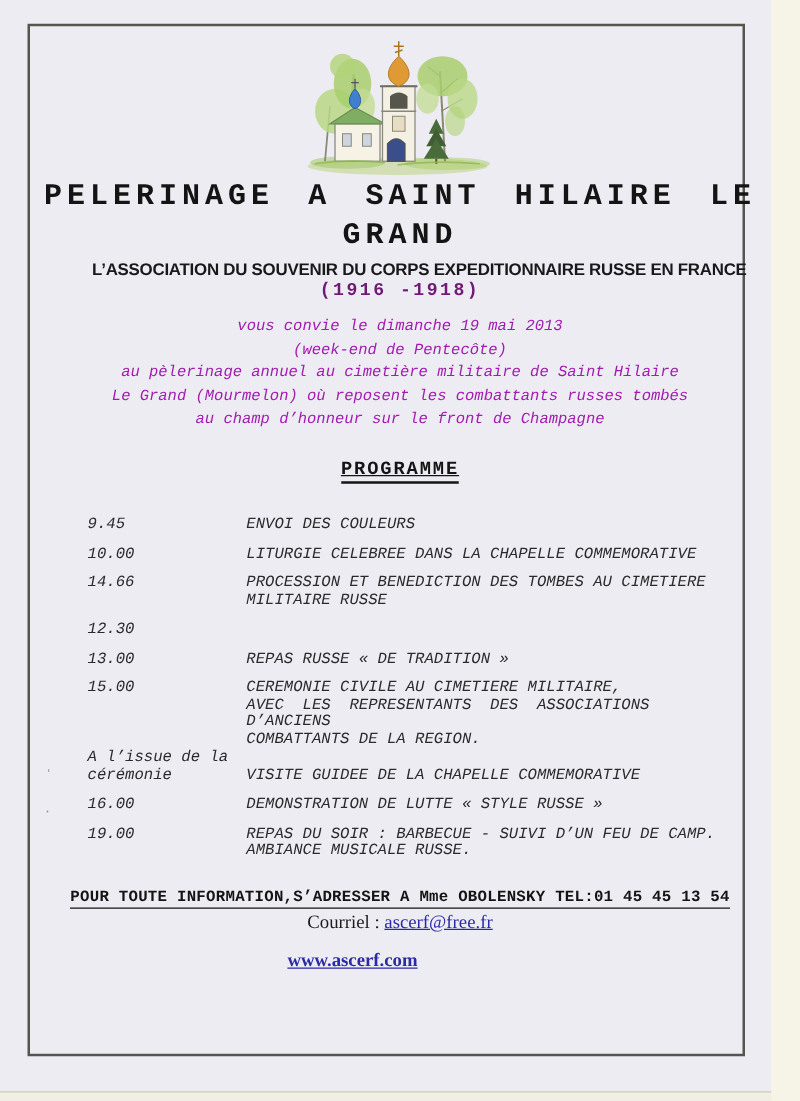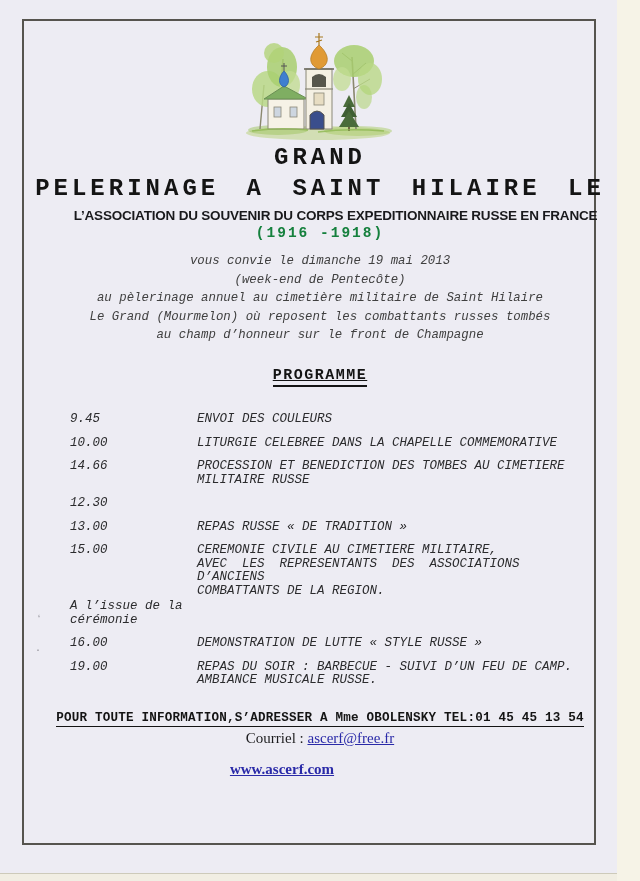--- a/index.html
+++ b/index.html
@@ -44,26 +44,26 @@
     position:absolute;left:0;top:207px;width:640px;text-align:center;
   }
   .assoc-l1{
     font-family:"Liberation Sans","DejaVu Sans",sans-serif;
     font-weight:bold;font-size:13.5px;line-height:17px;letter-spacing:-0.2px;
     color:#19191c;
     padding-left:31px;
   }
   .assoc-l2{
     font-weight:bold;font-size:14.5px;line-height:19px;letter-spacing:2px;
-    color:#15803d;
+    color:#701a75;
   }
   .invitation{
     position:absolute;left:0;top:252px;width:640px;text-align:center;
     font-style:italic;font-size:12.4px;line-height:18.6px;
-    color:#404040;
+    color:#a21caf;
     white-space:pre-line;
   }
   .programme{
     position:absolute;left:0;top:366px;width:640px;text-align:center;
   }
   .programme span{
     font-weight:bold;font-size:15px;letter-spacing:1.5px;
     text-decoration:underline;
     border-bottom:2px solid #141414;
     padding-bottom:1px;
@@ -153,22 +153,22 @@
       <polygon points="111,68 117,80 105,80" fill="#4a6b3a"></polygon>
       <polygon points="111,76 119,90 103,90" fill="#3f5e33"></polygon>
       <polygon points="111,84 121,100 101,100" fill="#4a6b3a"></polygon>
       <line x1="111" y1="100" x2="111" y2="104" stroke="#5b4a30" stroke-width="1.6"></line>
 
       <path d="M14 104 Q40 100 70 103 M80 105 Q110 101 146 104" stroke="#8fb853" stroke-width="1.4" fill="none" opacity="0.8"></path>
     </svg>
   </div>
 
   <div class="doc-title">
+    <div>PELERINAGE A SAINT HILAIRE LE</div>
     <div>GRAND</div>
-    <div>PELERINAGE A SAINT HILAIRE LE</div>
   </div>
 
   <div class="assoc">
     <div class="assoc-l1">L’ASSOCIATION DU SOUVENIR DU CORPS EXPEDITIONNAIRE RUSSE EN FRANCE</div>
     <div class="assoc-l2">(1916 -1918)</div>
   </div>
 
   <div class="invitation">vous convie le dimanche 19 mai 2013
 (week-end de Pentecôte)
 au pèlerinage annuel au cimetière militaire de Saint Hilaire
@@ -202,20 +202,21 @@
     </div>
     <div class="srow">
       <div class="time">15.00</div>
       <div class="desc">CEREMONIE CIVILE AU CIMETIERE MILITAIRE,
 AVEC  LES  REPRESENTANTS  DES  ASSOCIATIONS  D’ANCIENS
 COMBATTANTS DE LA REGION.</div>
     </div>
     <div class="srow row-issue">
       <div class="time">A l’issue de la
 cérémonie</div>
+      <div class="desc">VISITE GUIDEE DE LA CHAPELLE COMMEMORATIVE</div>
     </div>
     <div class="srow">
       <div class="time">16.00</div>
       <div class="desc">DEMONSTRATION DE LUTTE « STYLE RUSSE »</div>
     </div>
     <div class="srow">
       <div class="time">19.00</div>
       <div class="desc">REPAS DU SOIR : BARBECUE - SUIVI D’UN FEU DE CAMP.
 AMBIANCE MUSICALE RUSSE.</div>
     </div>

